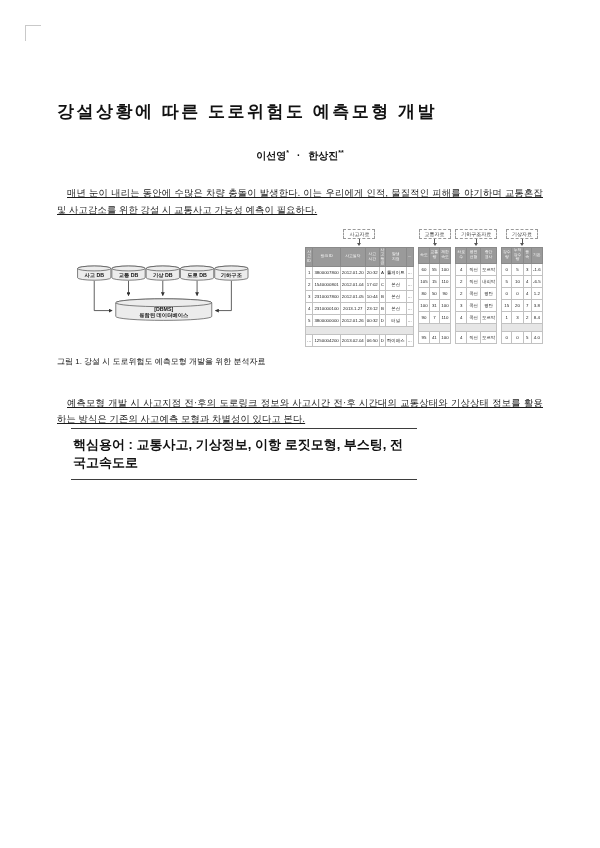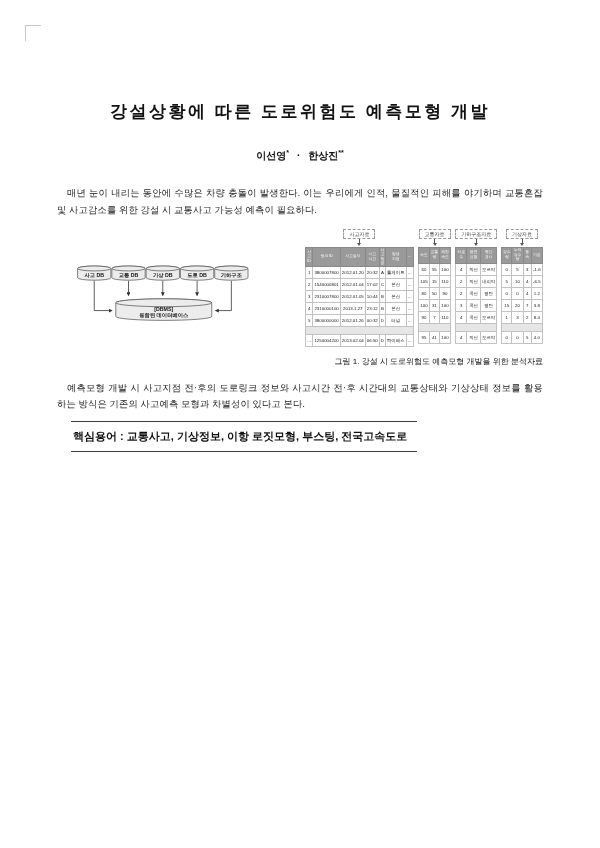--- a/index.html
+++ b/index.html
@@ -2,27 +2,27 @@
 <html><head>
 <meta charset="utf-8">
 <style>
   * { margin:0; padding:0; box-sizing:border-box; }
   html,body { background:#ffffff; }
   .page { position:relative; width:600px; height:848px; background:#fff; overflow:hidden;
           font-family:"Liberation Serif", serif; color:#1a1a1a; }
   .corner-mark { position:absolute; left:25px; top:25px; width:16px; height:16px;
                  border-left:1px solid #c9c9c9; border-top:1px solid #c9c9c9; }
   .content { margin:0 57px; }
-  .title { margin-top:100px; text-align:center; font-family:"Liberation Sans", sans-serif;
+  .title { margin-top:100px; font-family:"Liberation Sans", sans-serif;
            font-size:17px; font-weight:700; letter-spacing:2.5px; color:#111; }
   .authors { margin-top:26px; text-align:center; font-family:"Liberation Sans", sans-serif;
              font-size:10px; font-weight:700; color:#111; }
   .authors sup { font-size:7px; }
   .authors .sep { margin:0 8px; }
-  .bodytext { margin-top:22px; }
+  .bodytext { margin-top:22px;text-decoration:underline; }
   .bodytext p { font-size:9.3px; line-height:16.6px; text-align:justify; text-indent:10px;
                 letter-spacing:0.2px; color:#1b1b1b; }
   figure { margin-top:10px; }
   .fig-row { display:flex; gap:8px; align-items:flex-start; }
   .diagram-wrap { width:240px; flex:0 0 240px; margin-top:22px; }
   .diagram-wrap svg { width:240px; height:80px; display:block; }
   .cyl { fill:#ececec; stroke:#4a4a4a; stroke-width:0.7; }
   .cyl-label { font-family:"Liberation Sans", sans-serif; font-size:5.4px; font-weight:700;
                fill:#111; text-anchor:middle; }
   .arrow-line { stroke:#333; stroke-width:0.8; fill:none; }
@@ -35,26 +35,26 @@
             border-top:3px solid #555; margin-bottom:1px; }
   .tgroup table { border-collapse:collapse; border:1px solid #8a8a8a;
                   font-family:"Liberation Sans", sans-serif; table-layout:fixed; }
   .tgroup th { background:#9a9a9a; color:#fff; font-size:3.8px; font-weight:400;
                white-space:pre-line; text-align:center; vertical-align:middle;
                height:16px; border:0.5px solid #8a8a8a; padding:0; line-height:4.6px; }
   .tgroup td { font-size:4.4px; color:#222; text-align:center; vertical-align:middle;
                height:12px; border:0.5px solid #c2c2c2; padding:0 1px; overflow:hidden;
                white-space:nowrap; }
   .tgroup td.spacer { height:8px; background:#e6e6e6; }
-  figcaption { margin-top:9px; text-align:right; font-family:"Liberation Sans", sans-serif;
+  figcaption { margin-top:9px; text-align:left; font-family:"Liberation Sans", sans-serif;
                font-size:8px; color:#111; }
-  .bodytext2 { margin-top:13px; }
-  .keywords { margin-top:8px; margin-left:14px; width:346px; border-top:1px solid #3d3d3d;
+  .bodytext2 { margin-top:28px; }
+  .keywords { margin-left:14px; width:346px; border-top:1px solid #3d3d3d;
               border-bottom:1px solid #3d3d3d; padding:7px 2px;
-              font-family:"Liberation Sans", sans-serif; font-size:11px; font-weight:700; color:#111; }
+              font-family:"Liberation Sans", sans-serif; font-size:13px; font-weight:700; color:#111; }
   .footer-area { position:absolute; left:57px; right:57px; top:735px; }
   .footnote-rule { width:127px; border-top:1px solid #777; margin-bottom:4px; }
   .footnote { font-family:"Liberation Sans", sans-serif; font-size:7px; color:#222;
               line-height:12.5px; white-space:nowrap; }
   .footnote sup { font-size:5.5px; margin-right:3px; }
   .page-number { margin-top:28px; text-align:center; font-size:10px; color:#111;
                  font-family:"Liberation Serif", serif; }
 </style>
 </head>
 <body>

